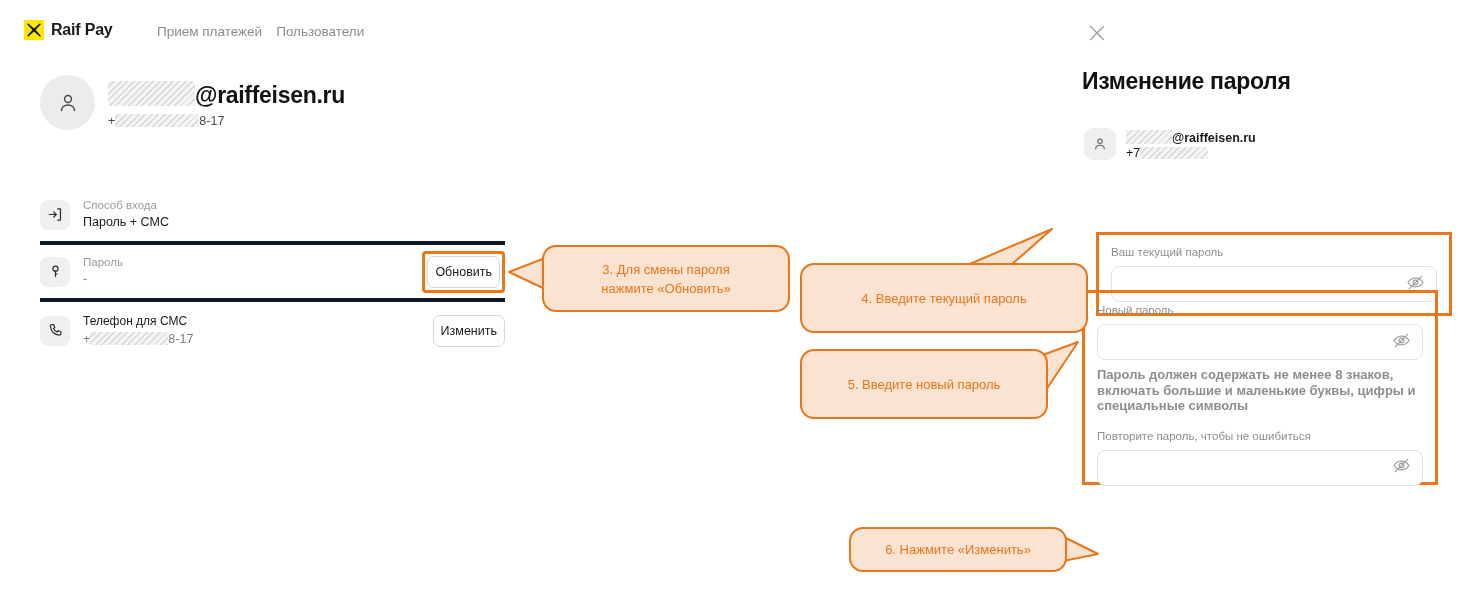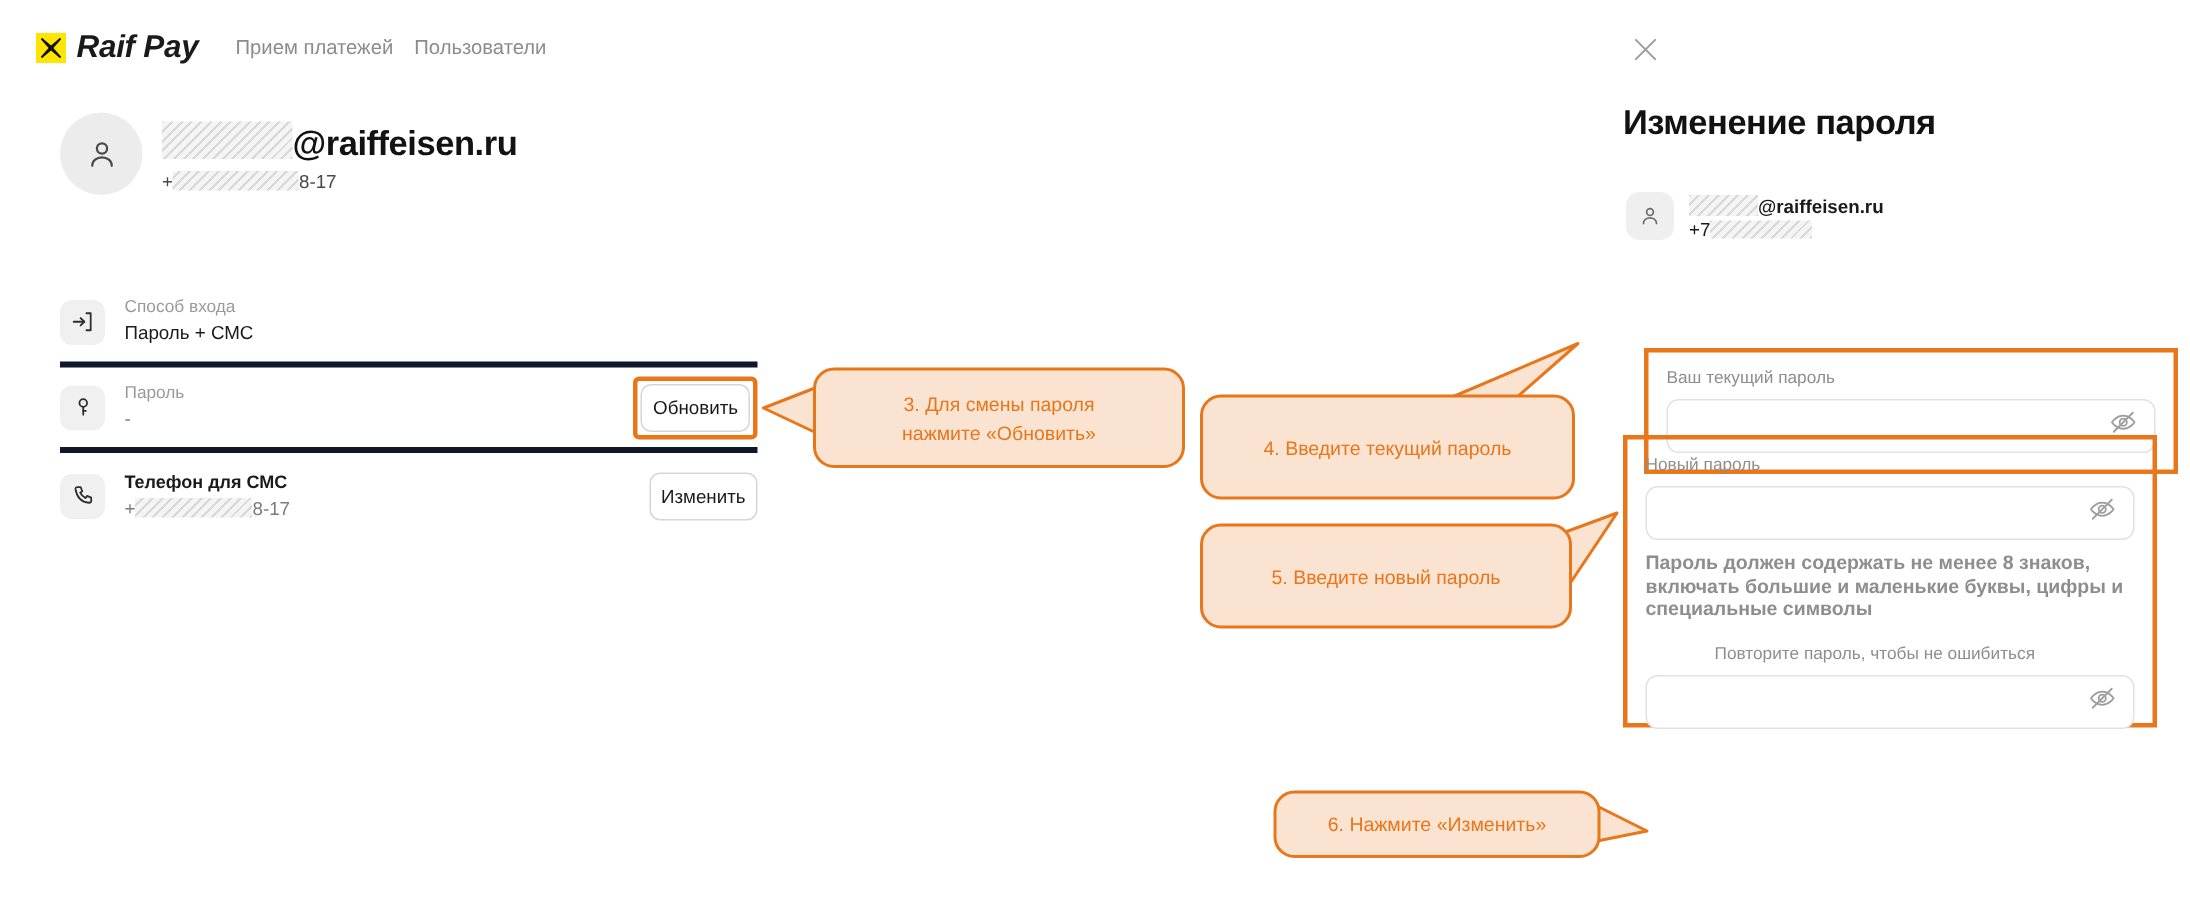--- a/index.html
+++ b/index.html
@@ -9,21 +9,21 @@
     background: #ffffff;
     font-family: "Liberation Sans", sans-serif;
     overflow: hidden;
   }
   .page { position: relative; width: 1460px; height: 610px; background: #fff; }
 
   
   .header { position: absolute; left: 0; top: 0; width: 1060px; height: 62px; }
   .logo-wrap { position: absolute; left: 24px; top: 20px; display: flex; align-items: center; gap: 7px; }
   .logo-mark { width: 20px; height: 20px; background: #FEE600; position: relative; display: block; }
-  .logo-text { font-size: 21px; font-weight: bold; color: #1a1a1a; letter-spacing: -0.2px; font-style: italic; }
+  .logo-text { font-size: 16px; font-weight: bold; color: #1a1a1a; letter-spacing: -0.2px; }
   .nav { position: absolute; left: 157px; top: 24px; display: flex; gap: 14px; }
   .nav-item { font-size: 13.5px; color: #8c8c8c; cursor: pointer; white-space: nowrap; }
 
   
   .profile { position: absolute; left: 40px; top: 75px; display: flex; align-items: center; }
   .avatar-lg { width: 55px; height: 55px; border-radius: 50%; background: #ececec;
                display: flex; align-items: center; justify-content: center; flex: none; }
   .profile-txt { margin-left: 13px; }
   .profile-line1 { display: flex; align-items: baseline; }
   .profile-domain { font-size: 23px; font-weight: bold; color: #121212; letter-spacing: -0.3px; }
@@ -43,21 +43,21 @@
   .rd-phone-sm { width: 78px; height: 13px; }
 
   
   .list { position: absolute; left: 40px; top: 188px; width: 465px; }
   .row { display: flex; align-items: center; height: 57px; border-bottom: 4px solid #0f172a; position: relative; }
   .row:last-child { border-bottom: none; }
   .row-icon { width: 30px; height: 30px; border-radius: 8px; background: #f0f0f0;
               display: flex; align-items: center; justify-content: center; flex: none; }
   .row-body { margin-left: 13px; flex: 1; }
   .row-label { font-size: 11.5px; color: #9a9a9a; line-height: 15px; }
-  .row-label.strong { color: #1a1a1a; font-weight: bold; font-size: 12px; }
+  .row-label.strong { color: #1a1a1a; font-weight: normal; font-size: 12px; }
   .row-value { font-size: 12.5px; color: #1a1a1a; line-height: 17px; margin-top: 1px; }
   .row-value.muted { color: #7d7d7d; }
   .row-value .rd-phone-sm { position: relative; top: 2px; }
   .btn-outline {
     border: 1px solid #d6d6d6; background: #fff; border-radius: 7px;
     font-size: 12.5px; color: #1a1a1a; padding: 8px 7px; cursor: pointer;
     font-family: "Liberation Sans", sans-serif; white-space: nowrap;
   }
   .hl-box { border: 3px solid #E8761A; border-radius: 4px; padding: 2px; display: inline-block; }
 
@@ -77,31 +77,31 @@
   #grp-current { left: 36px; top: 188px; width: 356px; height: 84px; margin-top: 44px; }
   #grp-new     { left: 22px; top: 290px; width: 356px; height: 195px; }
   .fg-inner { padding: 9px 12px 0 12px; }
   .field-label { font-size: 11.5px; color: #8e8e8e; line-height: 16px; }
   .input-box {
     margin-top: 6px; height: 36px; border: 1px solid #e2e2e2; border-radius: 8px;
     background: #fff; display: flex; align-items: center; justify-content: flex-end;
     padding-right: 11px; cursor: text;
   }
   .hint { font-size: 13px; color: #8e8e8e; line-height: 15.5px; margin-top: 7px; font-weight: bold; }
-  .field-label.second { margin-top: 14px; margin-left: 46px; }
+  .field-label.second { margin-top: 14px; }
 
   
   .callout {
     position: absolute; background: #FBE3D2; border: 2px solid #E8761A;
     border-radius: 14px; display: flex; align-items: center; justify-content: center;
     text-align: center; color: #E8761A; font-weight: normal; font-size: 13px; line-height: 19px;
     padding: 16px 14px;
   }
   #co3 { left: 542px; top: 245px; width: 248px; height: 67px; }
-  #co4 { left: 800px; top: 263px; width: 250px; height: 70px; }
+  #co4 { left: 800px; top: 263px; width: 288px; height: 70px; }
   #co5 { left: 800px; top: 349px; width: 248px; height: 70px; }
   #co6 { left: 849px; top: 527px; width: 218px; height: 45px; }
 
   .tail { position: absolute; overflow: visible; pointer-events: none; }
 </style>
 </head>
 <body>
 
 <div class="page">
 

